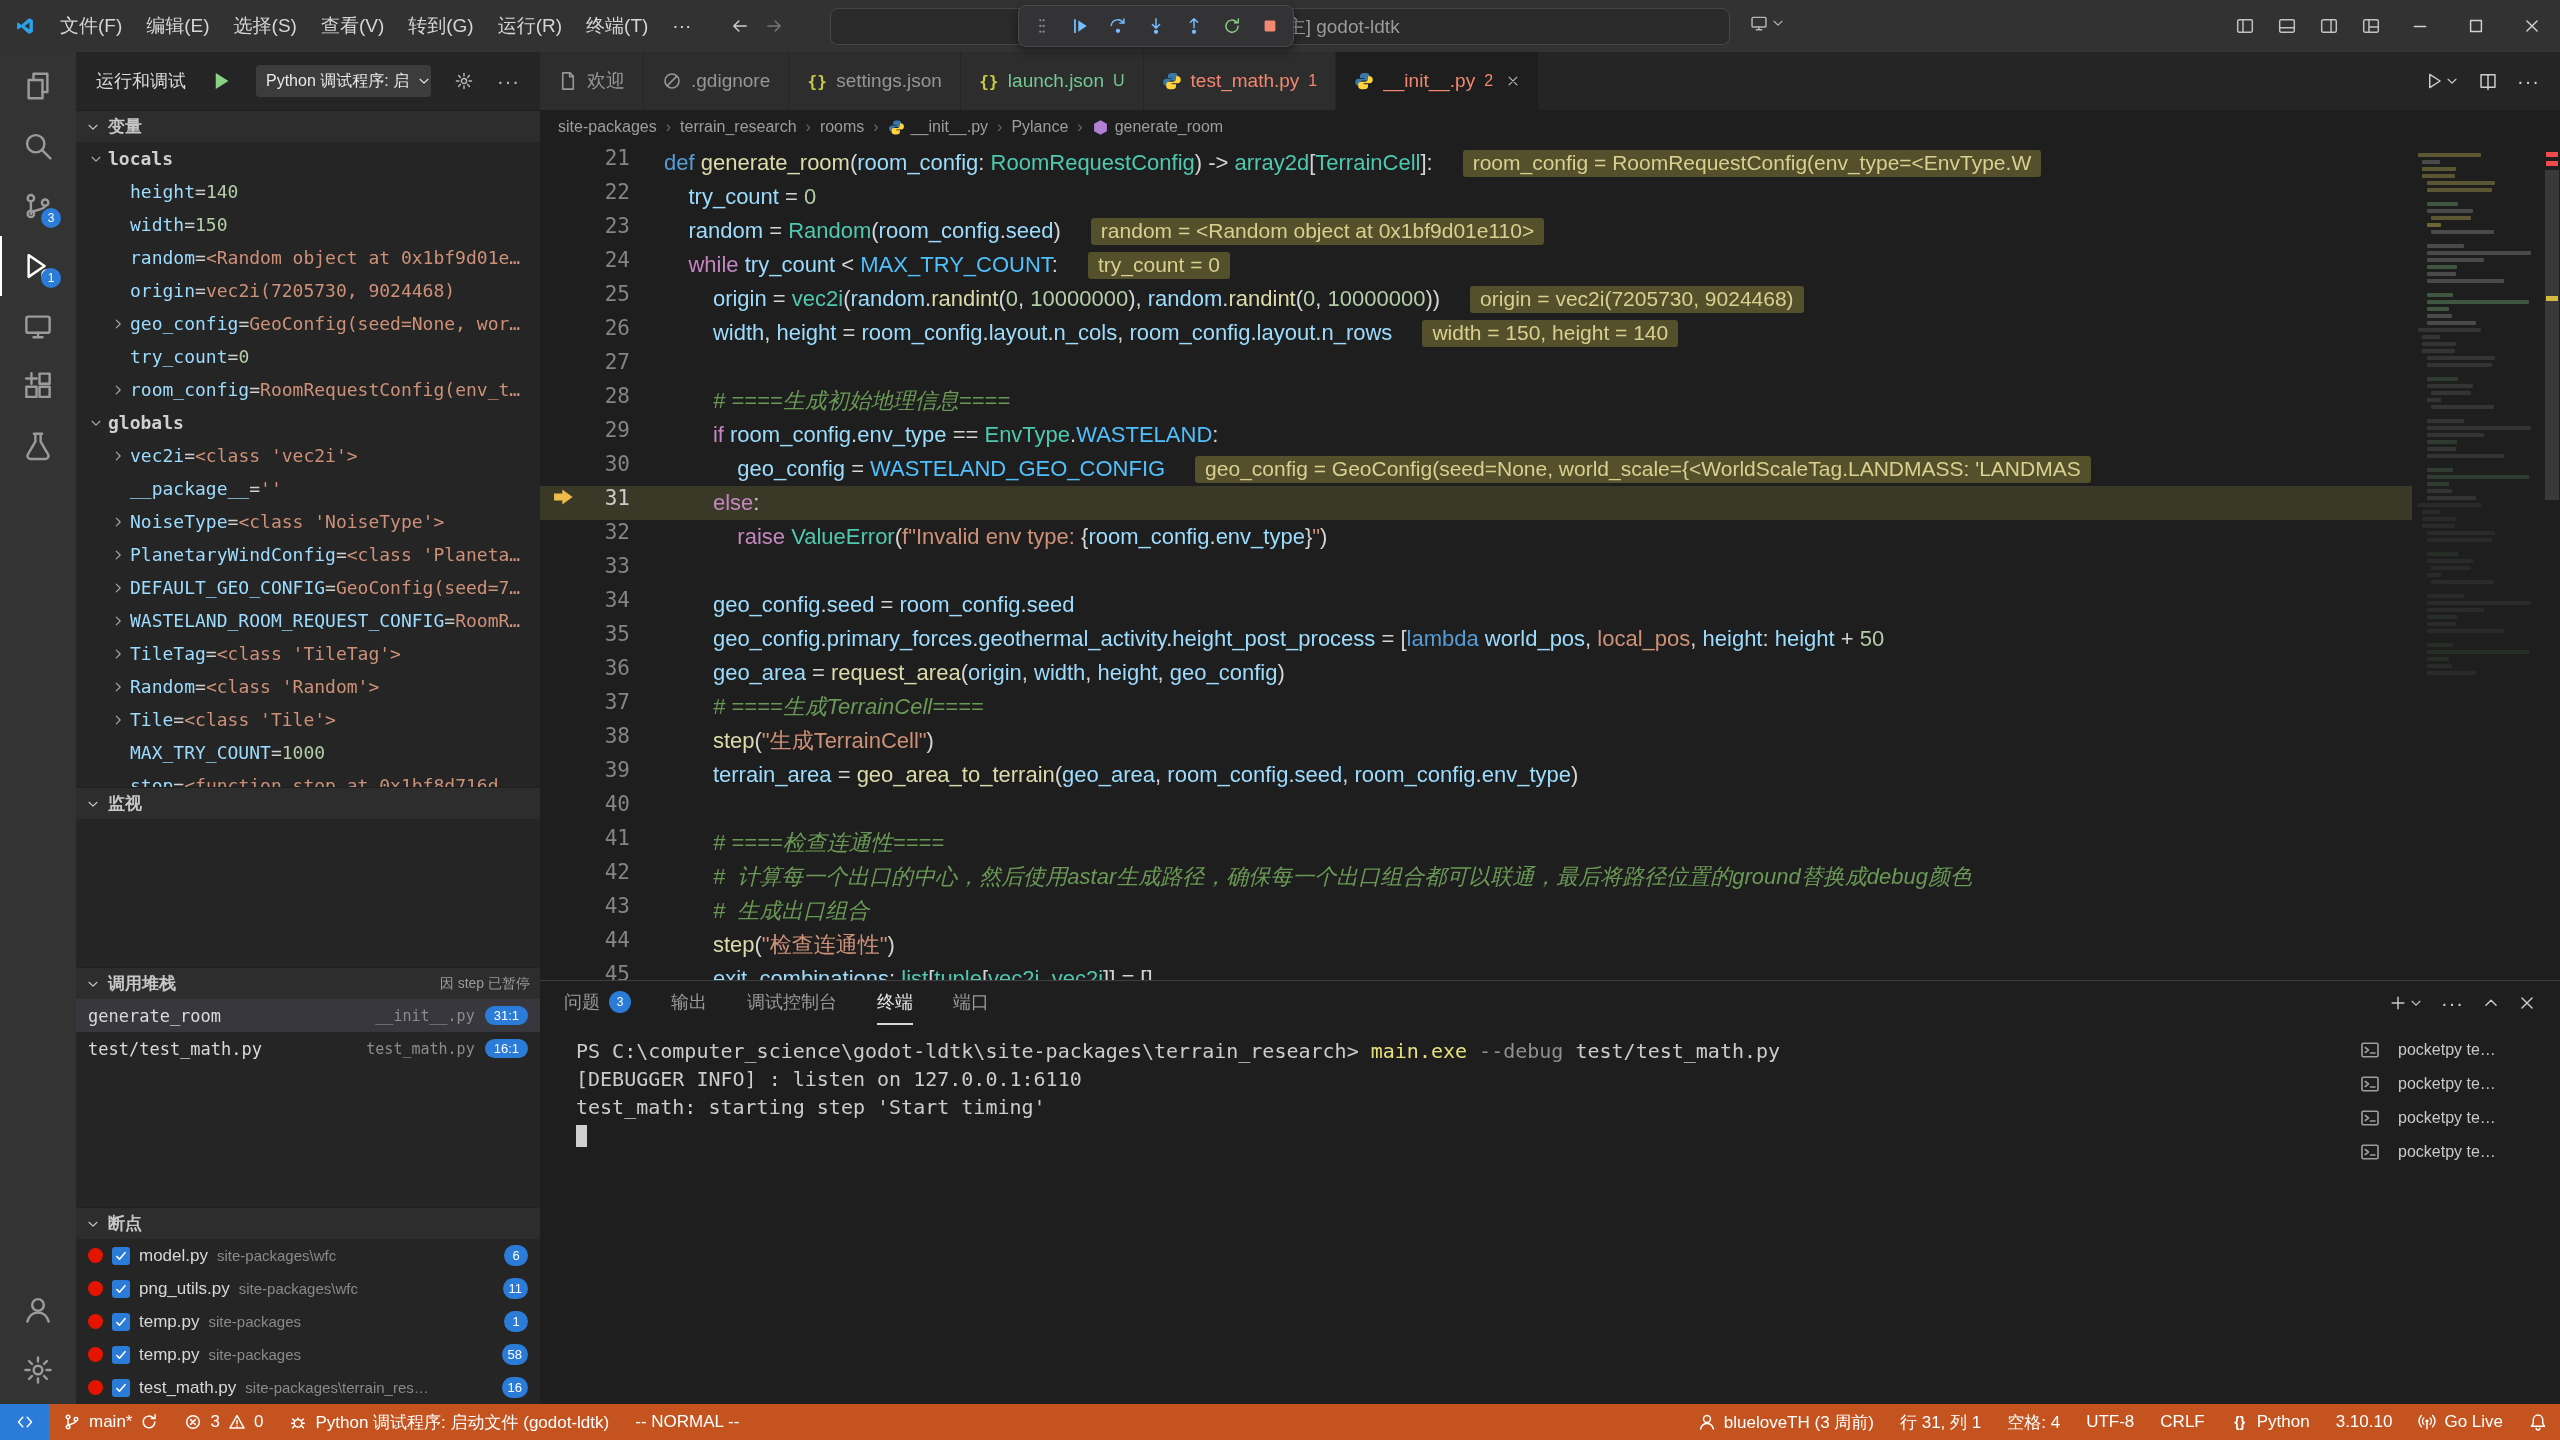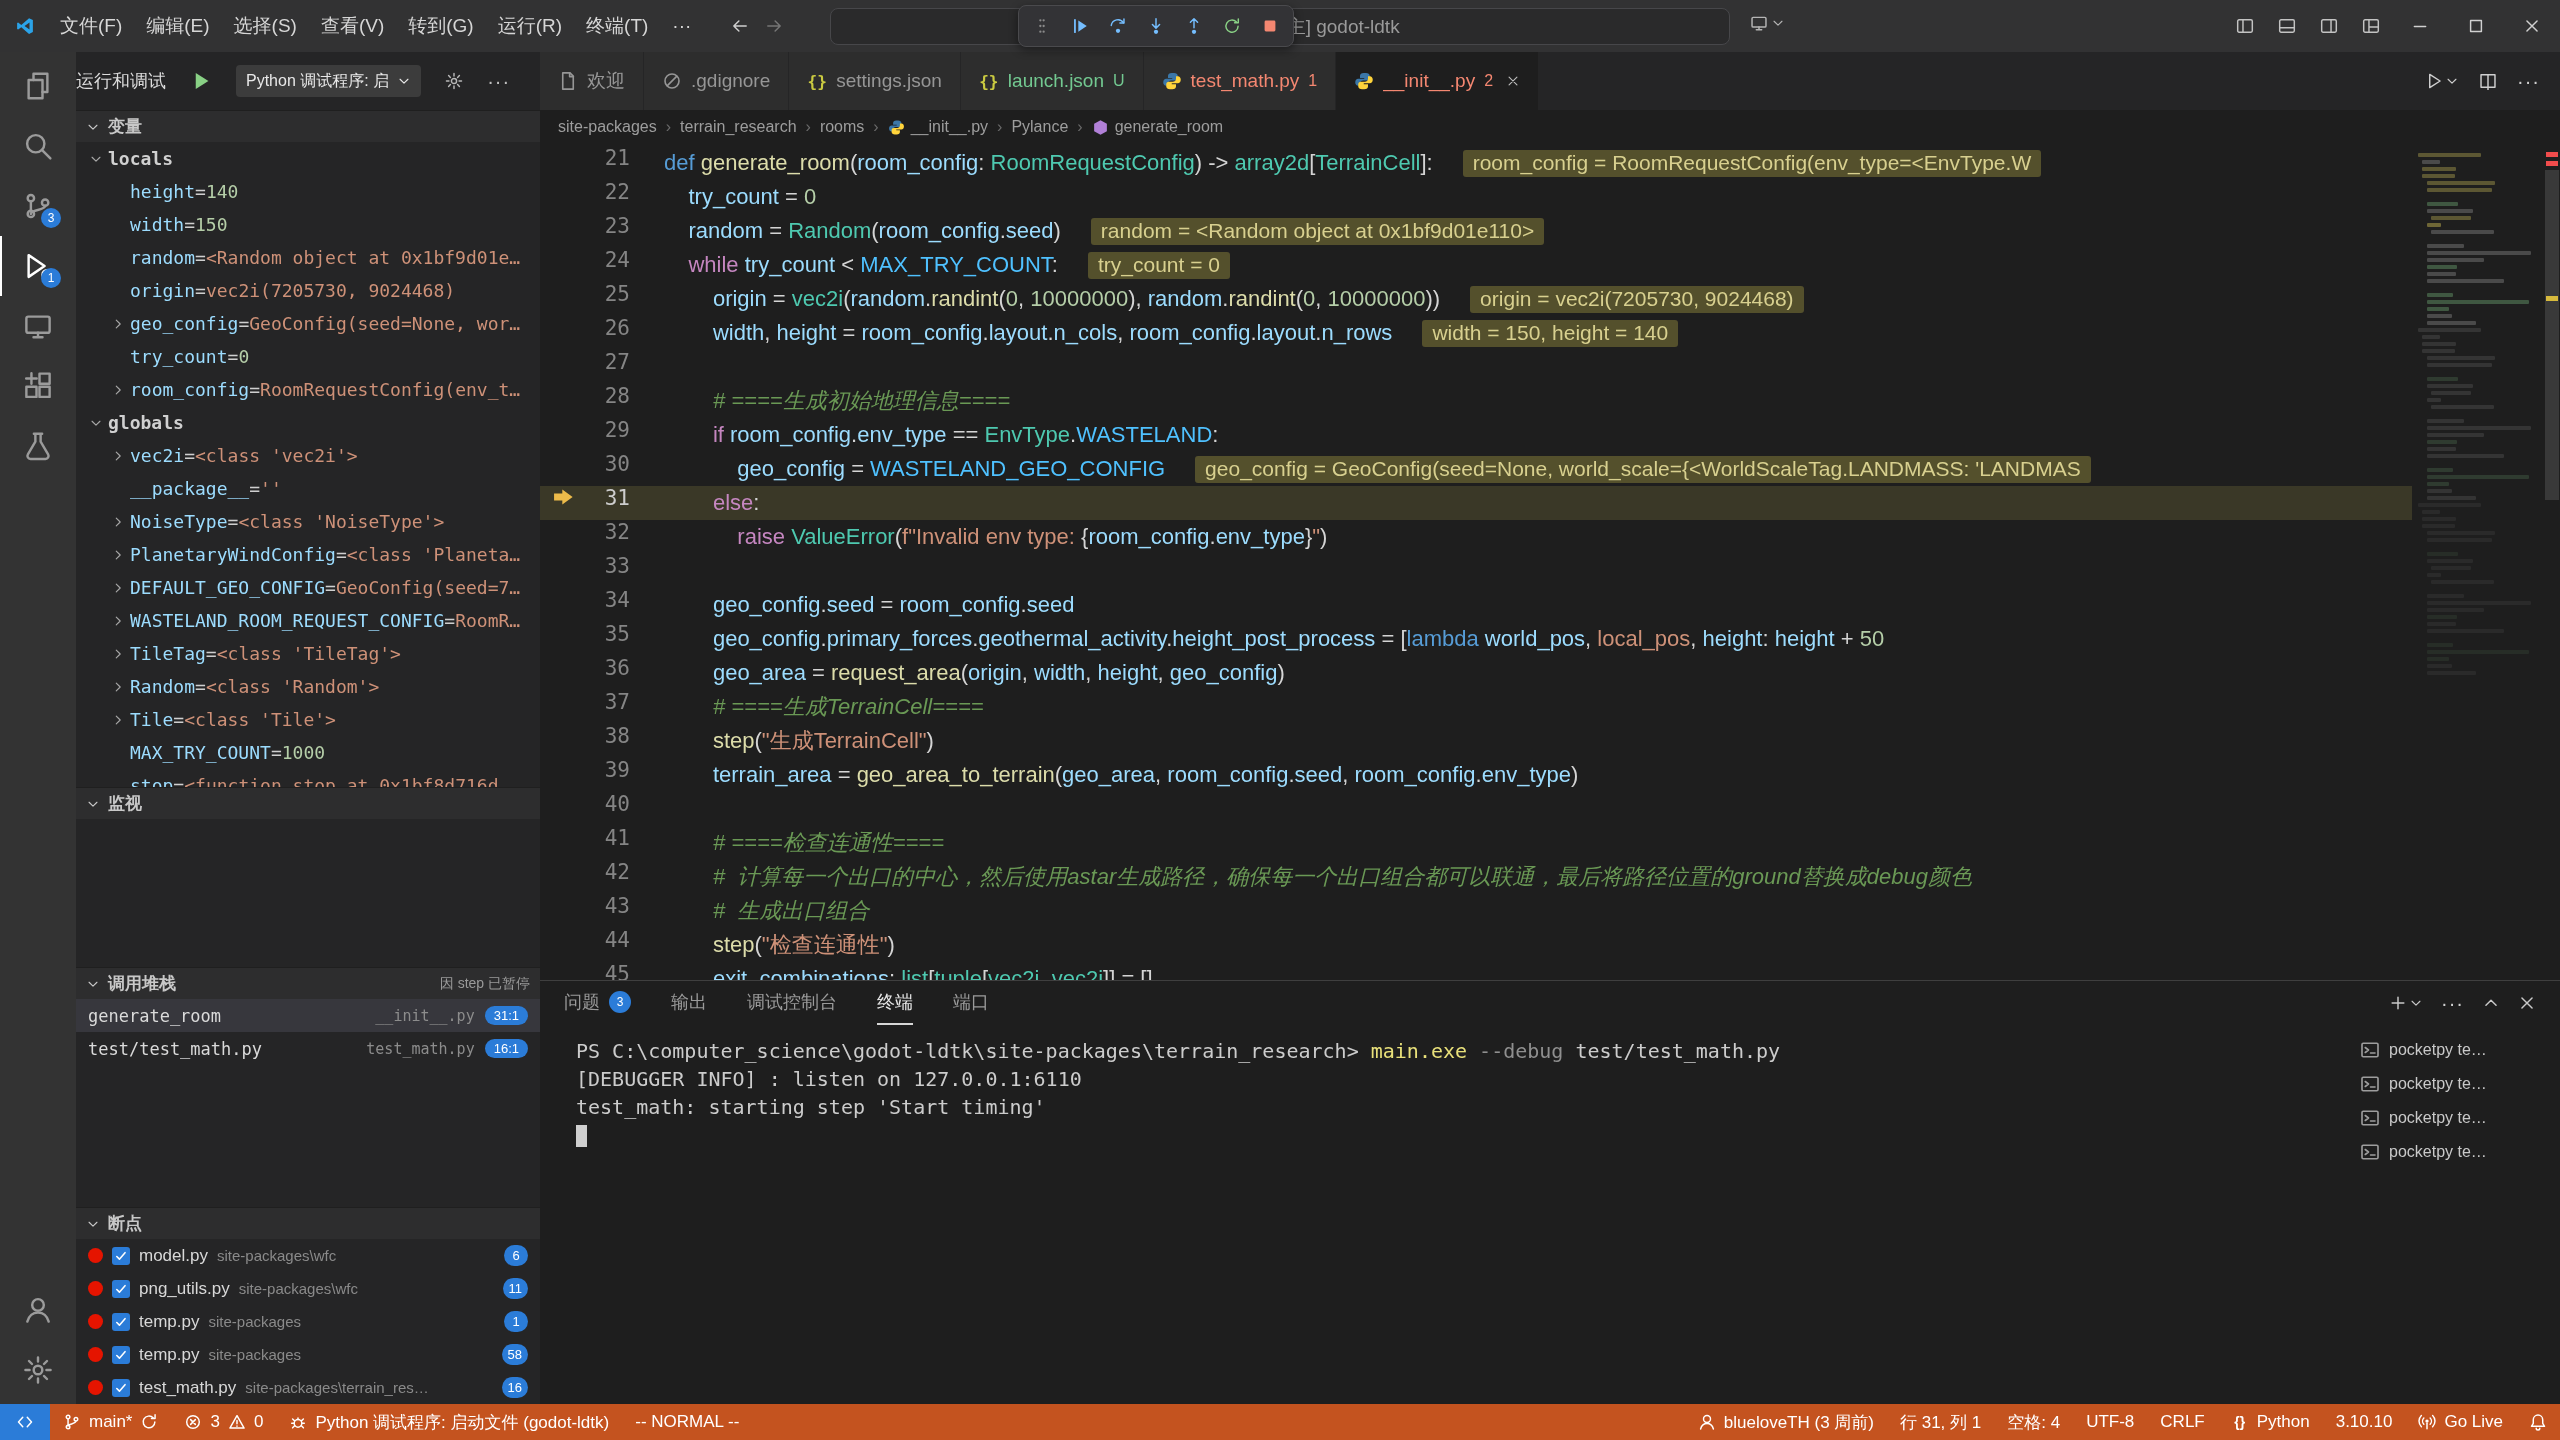--- a/index.html
+++ b/index.html
@@ -34,21 +34,21 @@
   .activitybar{width:76px;flex:0 0 76px;background:#333333;display:flex;flex-direction:column;align-items:center;padding:4px 0}
   .ab-item{width:76px;height:60px;display:flex;align-items:center;justify-content:center;color:#9b9b9b;position:relative}
   .ab-item.active{color:#fff;box-shadow:inset 2px 0 0 #fff}
   .ab-item>.ic{width:30px;height:30px}
   .ab-badge{position:absolute;right:15px;bottom:8px;min-width:20px;height:20px;border-radius:10px;background:#2b7cd8;
     color:#fff;font-size:12px;display:flex;align-items:center;justify-content:center;padding:0 5px}
   .ab-bottom{margin-top:auto;display:flex;flex-direction:column;align-items:center;width:100%}
 
   
   .sidebar{width:464px;flex:0 0 464px;background:#252526;display:flex;flex-direction:column;overflow:hidden}
-  .side-toolbar{height:58px;flex:0 0 58px;display:flex;align-items:center;padding:0 0;gap:24px}
+  .side-toolbar{height:58px;flex:0 0 58px;display:flex;align-items:center;padding:0 20px;gap:24px}
   .side-title{font-size:18px;color:#dcdcdc;white-space:nowrap}
   .launch-select{background:#3c3c3c;border-radius:4px;height:32px;display:flex;align-items:center;padding:0 10px;
     font-size:16px;color:#e8e8e8;gap:8px;max-width:215px;overflow:hidden;white-space:nowrap}
   .side-more{color:#c0c0c0;font-size:20px;letter-spacing:1px}
   .sec-h{height:32px;flex:0 0 32px;display:flex;align-items:center;gap:8px;padding:0 10px;font-size:17px;
     font-weight:700;color:#c8c8c8;background:#2d2d2e;border-top:1px solid #1f1f1f}
   .paused{margin-left:auto;font-weight:400;font-size:14px;color:#9a9a9a}
   .vars-body{height:645px;flex:0 0 645px;overflow:hidden}
   .watch-body{height:148px;flex:0 0 148px}
   .side-spacer{flex:1}
@@ -125,21 +125,21 @@
   .pbadge{width:22px;height:22px;border-radius:50%;background:#2b7cd8;color:#fff;font-size:12px;
     display:flex;align-items:center;justify-content:center}
   .panel-actions{margin-left:auto;display:flex;align-items:center;gap:18px;color:#c9c9c9}
   .pa{display:flex;align-items:center;gap:2px}
   .panel-body{flex:1;display:flex;min-height:0}
   .term-out{flex:1;padding:12px 0 0 36px;font-family:"DejaVu Sans Mono","Liberation Mono",monospace;
     font-size:20px;line-height:28px;color:#ccc;white-space:pre;overflow:hidden}
   .tt-p{color:#cccccc}.tt-y{color:#e8e07a}.tt-d{color:#8f8f8f}
   .cursor{display:inline-block;width:11px;height:22px;background:#cfcfcf;vertical-align:text-bottom}
   .term-list{flex:0 0 210px;display:flex;flex-direction:column;padding-top:8px}
-  .tl-row{height:34px;display:flex;align-items:center;gap:9px;padding:0 10px;color:#c9c9c9;font-size:16px}
+  .tl-row{height:34px;display:flex;align-items:center;gap:18px;padding:0 10px;color:#c9c9c9;font-size:16px}
   .tl-row .ic{color:#9d9d9d;width:20px;height:20px}
 
   
   .statusbar{height:36px;flex:0 0 36px;background:#c4531f;display:flex;align-items:stretch;color:#fff;font-size:17px}
   .sb-left{display:flex}
   .sb-item{display:flex;align-items:center;gap:8px;padding:0 13px;white-space:nowrap}
   .sb-item .ic{width:18px;height:18px}
   .sb-item.remote{background:#2b7cd8;padding:0 16px}
   .sb-right{margin-left:auto;display:flex}
 

